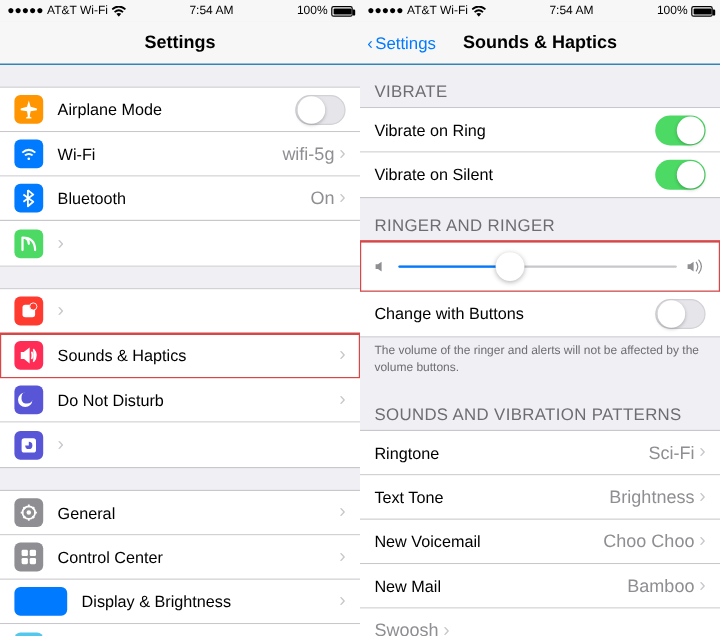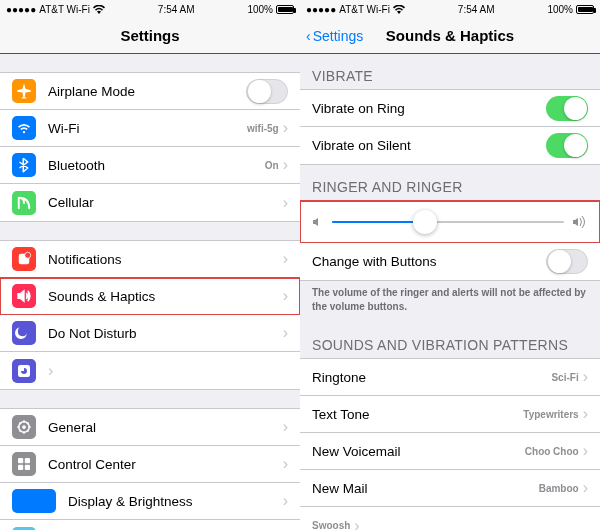--- a/index.html
+++ b/index.html
@@ -7,26 +7,26 @@
   .wrap { display: flex; width: 600px; height: 530px; }
   .phone { width: 300px; height: 530px; background: #efeff4; display: flex; flex-direction: column; overflow: hidden; }
   .statusbar { height: 18px; display: flex; align-items: center; justify-content: space-between; padding: 0 6px; font-size: 10px; background: #f7f7f8; }
   .sb-left, .sb-right { display: flex; align-items: center; gap: 3px; font-size: 10px; }
   .navbar { height: 36px; background: #f7f7f8; border-bottom: 1px solid #0369a1; display: flex; align-items: center; justify-content: center; position: relative; }
   .nav-title { font-weight: 600; font-size: 15px; color: #000; }
   .nav-back { position: absolute; left: 6px; color: #007aff; font-size: 14px; display: flex; align-items: center; gap: 2px; }
   .content { flex: 1; overflow-y: auto; }
   .group { background: #fff; border-top: 1px solid #c8c7cc; border-bottom: 1px solid #c8c7cc; }
   .header-label { font-size: 14px; color: #6d6d72; padding: 14px 12px 5px; letter-spacing: 0.3px; }
-  .footer-label { font-size: 10px; color: #6d6d72; padding: 5px 12px 10px; line-height: 1.35; font-weight: bold; }
+  .footer-label { font-size: 10px; color: #6d6d72; padding: 5px 12px 10px; line-height: 1.35; }
   .row { display: flex; align-items: center; height: 37px; padding: 0 12px 0 12px; border-bottom: 1px solid #c8c7cc; background: #fff; position: relative; }
   .row:last-child { border-bottom: none; }
   .row .icon { width: 24px; height: 24px; border-radius: 5px; margin-right: 12px; display: flex; align-items: center; justify-content: center; flex-shrink: 0; }
   .row .label { flex: 1; font-size: 13.5px; color: #000; }
-  .row .value { font-size: 10px; color: #8e8e93; margin-right: 4px; font-weight: bold; }
+  .row .value { font-size: 15px; color: #8e8e93; margin-right: 4px; }
   .row .chev { color: #c7c7cc; font-size: 16px; }
   .row.boxed { outline: 2px solid #d94646; outline-offset: -1px; }
   .toggle { width: 42px; height: 25px; border-radius: 13px; position: relative; flex-shrink: 0; }
   .toggle.on { background: #4cd964; }
   .toggle.off { background: #e5e5ea; border: 1px solid #d1d1d6; }
   .toggle .knob { width: 23px; height: 23px; background: #fff; border-radius: 50%; position: absolute; top: 1px; box-shadow: 0 1px 3px rgba(0,0,0,.25); }
   .toggle.on .knob { right: 1px; }
   .toggle.off .knob { left: 1px; top: 0; }
   .slider-row { height: 42px; display: flex; align-items: center; padding: 0 12px; background: #fff; border-bottom: 1px solid #c8c7cc; gap: 8px; outline: 2px solid #d94646; outline-offset: -1px; }
   .slider-track { flex: 1; height: 2px; background: #c7c7cc; position: relative; border-radius: 1px; }
@@ -102,34 +102,32 @@
             <span class="label">Bluetooth</span>
             <span class="value">On</span>
             <span class="chev">›</span>
           </div>
           <div class="row">
             <div class="icon" style="background: rgb(76, 217, 100);">
               <svg width="18" height="18" viewBox="0 0 24 24">
                 <path d="M5 5 v14 M5 5 q7 0 7 7 M5 5 q14 0 14 14" stroke="#fff" stroke-width="2.5" fill="none" stroke-linecap="round"></path>
               </svg>
             </div>
-            <span class="label">Cellular</span>
             <span class="chev">›</span>
           </div>
         </div>
         <div style="height: 18px;"></div>
         <div class="group">
           <div class="row">
             <div class="icon" style="background: rgb(255, 59, 48);">
               <svg width="18" height="18" viewBox="0 0 24 24">
                 <rect x="5" y="5" width="14" height="14" rx="3" fill="#fff"></rect>
                 <circle cx="17" cy="7" r="4" fill="#ff3b30" stroke="#fff"></circle>
               </svg>
             </div>
-            <span class="label">Notifications</span>
             <span class="chev">›</span>
           </div>
           <div class="row boxed">
             <div class="icon" style="background: rgb(255, 45, 85);">
               <svg width="18" height="18" viewBox="0 0 24 24">
                 <path d="M4 9 h3 l5 -4 v14 l-5 -4 h-3 z M15 8 q3 4 0 8 M17 5 q6 7 0 14" stroke="#fff" stroke-width="1.8" fill="#fff"></path>
               </svg>
             </div>
             <span class="label">Sounds &amp; Haptics</span>
             <span class="chev">›</span>
@@ -274,21 +272,21 @@
 
       <div class="header-label">SOUNDS AND VIBRATION PATTERNS</div>
       <div class="group" id="patterns-group">
           <div class="row">
             <span class="label">Ringtone</span>
             <span class="value">Sci-Fi</span>
             <span class="chev">›</span>
           </div>
           <div class="row">
             <span class="label">Text Tone</span>
-            <span class="value">Typewriters</span>
+            <span class="value">Brightness</span>
             <span class="chev">›</span>
           </div>
           <div class="row">
             <span class="label">New Voicemail</span>
             <span class="value">Choo Choo</span>
             <span class="chev">›</span>
           </div>
           <div class="row">
             <span class="label">New Mail</span>
             <span class="value">Bamboo</span>

